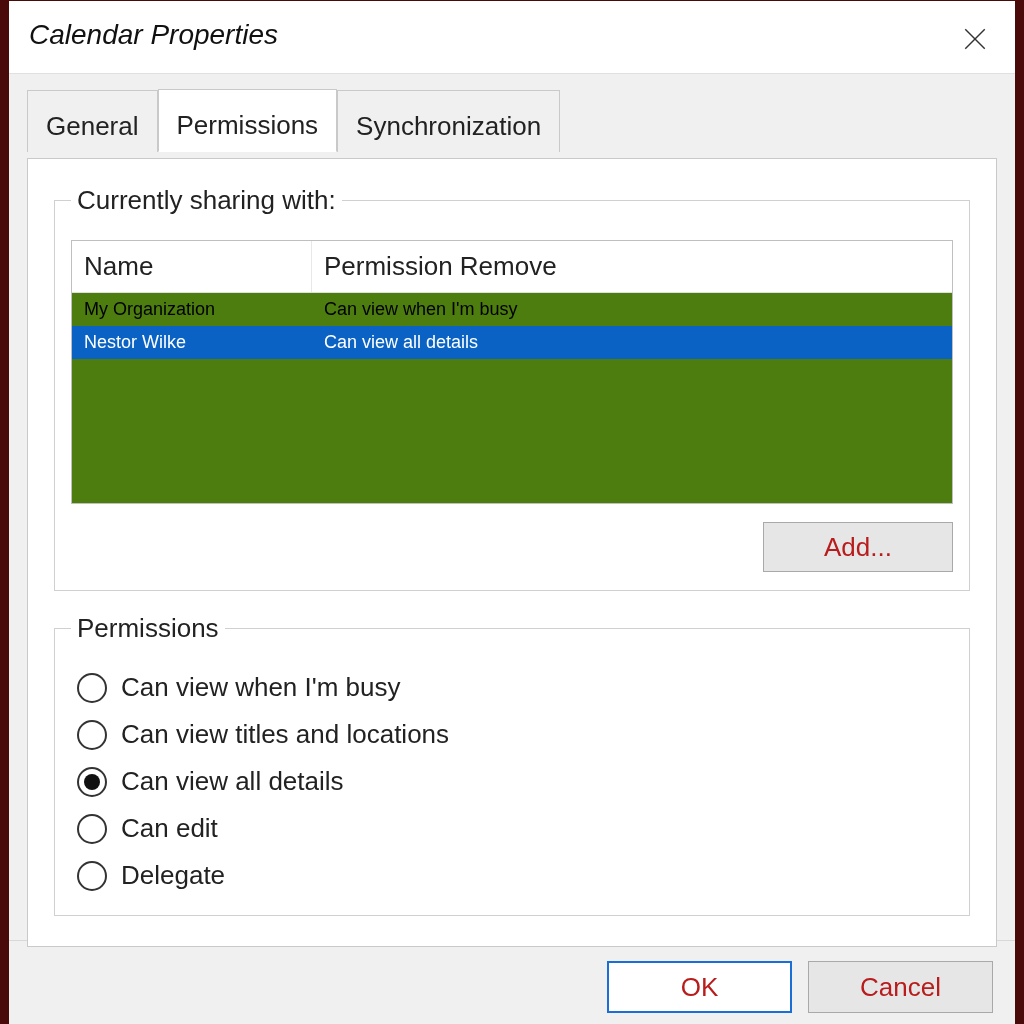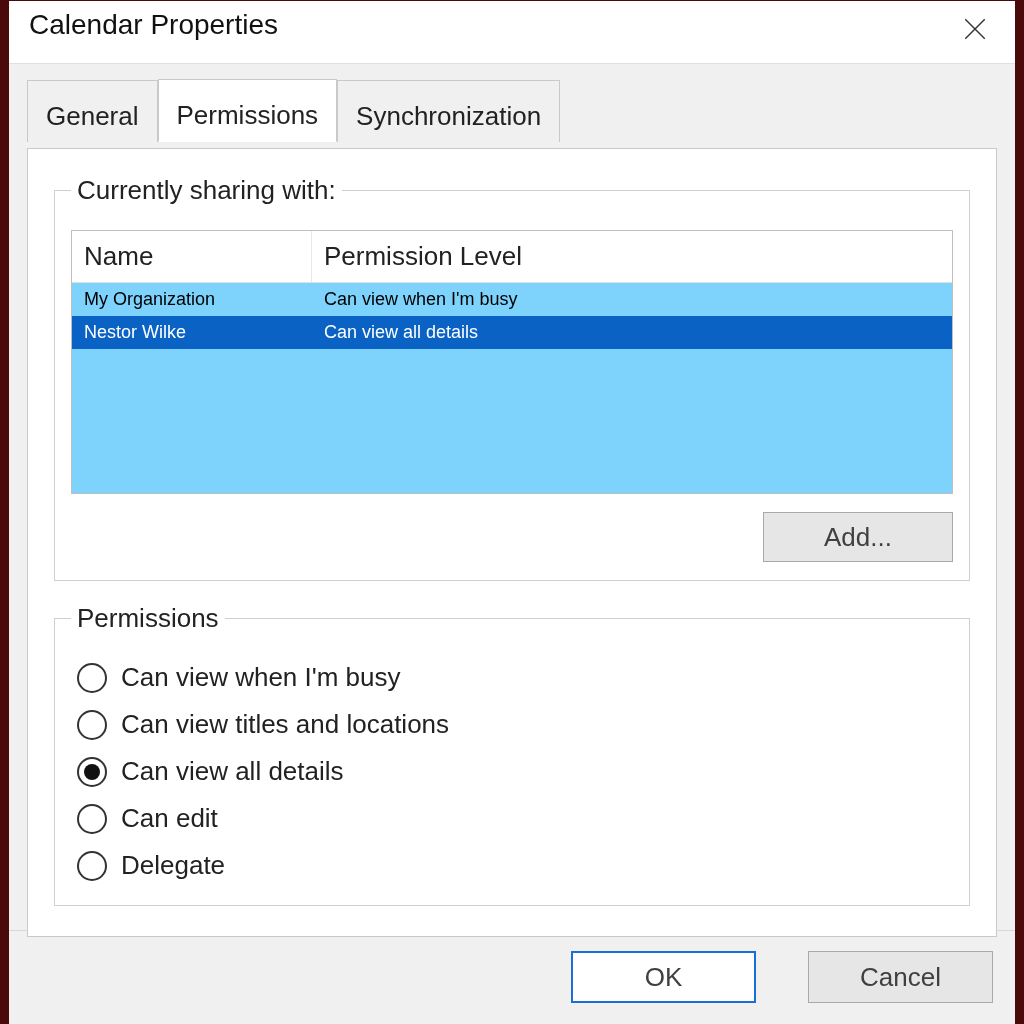--- a/index.html
+++ b/index.html
@@ -22,23 +22,24 @@
     height: 1024px;
     background: #f0f0f0;
     border: 1px solid #4a0a0a;
     display: flex;
     flex-direction: column;
   }
   .titlebar {
     display: flex;
     justify-content: space-between;
     align-items: flex-start;
-    padding: 8px 20px 14px 20px;
+    padding: 18px 20px 14px 20px;
     background: #ffffff;
     border-bottom: 1px solid #e0e0e0;
+    font-style: italic;
   }
   .title {
     font-size: 28px;
     color: #111;
   }
   .close-btn {
     width: 40px;
     height: 40px;
     display: flex;
     align-items: center;
@@ -93,21 +94,21 @@
     position: relative;
   }
   fieldset.group > legend {
     font-size: 26px;
     padding: 0 6px;
     color: #222;
   }
   
   .share-table {
     border: 1px solid #bfbfbf;
-    background: #7dd3fc;
+    background: #4d7c0f;
     width: 100%;
     margin-top: 6px;
   }
   .share-header, .share-row {
     display: flex;
   }
   .share-header {
     border-bottom: 1px solid #e0e0e0;
   }
   .share-header .cell {
@@ -139,27 +140,26 @@
     justify-content: flex-end;
     gap: 24px;
     margin-top: 18px;
   }
   .btn {
     min-width: 190px;
     height: 50px;
     font-size: 26px;
     background: #e6e6e6;
     border: 1px solid #a9a9a9;
-    color: #404040;
+    color: #b91c1c;
     cursor: pointer;
     display: flex;
     align-items: center;
     justify-content: center;
     padding: 12px 18px;
-    margin-left: 36px;
   }
   
   .radio-list {
     display: flex;
     flex-direction: column;
     gap: 16px;
     padding: 10px 6px 6px 6px;
   }
   .radio-item {
     display: flex;
@@ -230,21 +230,21 @@
     </div>
 
     <div class="tab-panel">
 
       <fieldset class="group">
         <legend>Currently sharing with:</legend>
 
         <div class="share-table">
           <div class="share-header">
             <div class="cell col-name">Name</div>
-            <div class="cell col-perm">Permission Level</div>
+            <div class="cell col-perm">Permission Remove</div>
           </div>
           <div class="share-body">
             <div class="share-row">
               <div class="cell col-name">My Organization</div>
               <div class="cell col-perm">Can view when I'm busy</div>
             </div>
             <div class="share-row selected">
               <div class="cell col-name">Nestor Wilke</div>
               <div class="cell col-perm">Can view all details</div>
             </div>

